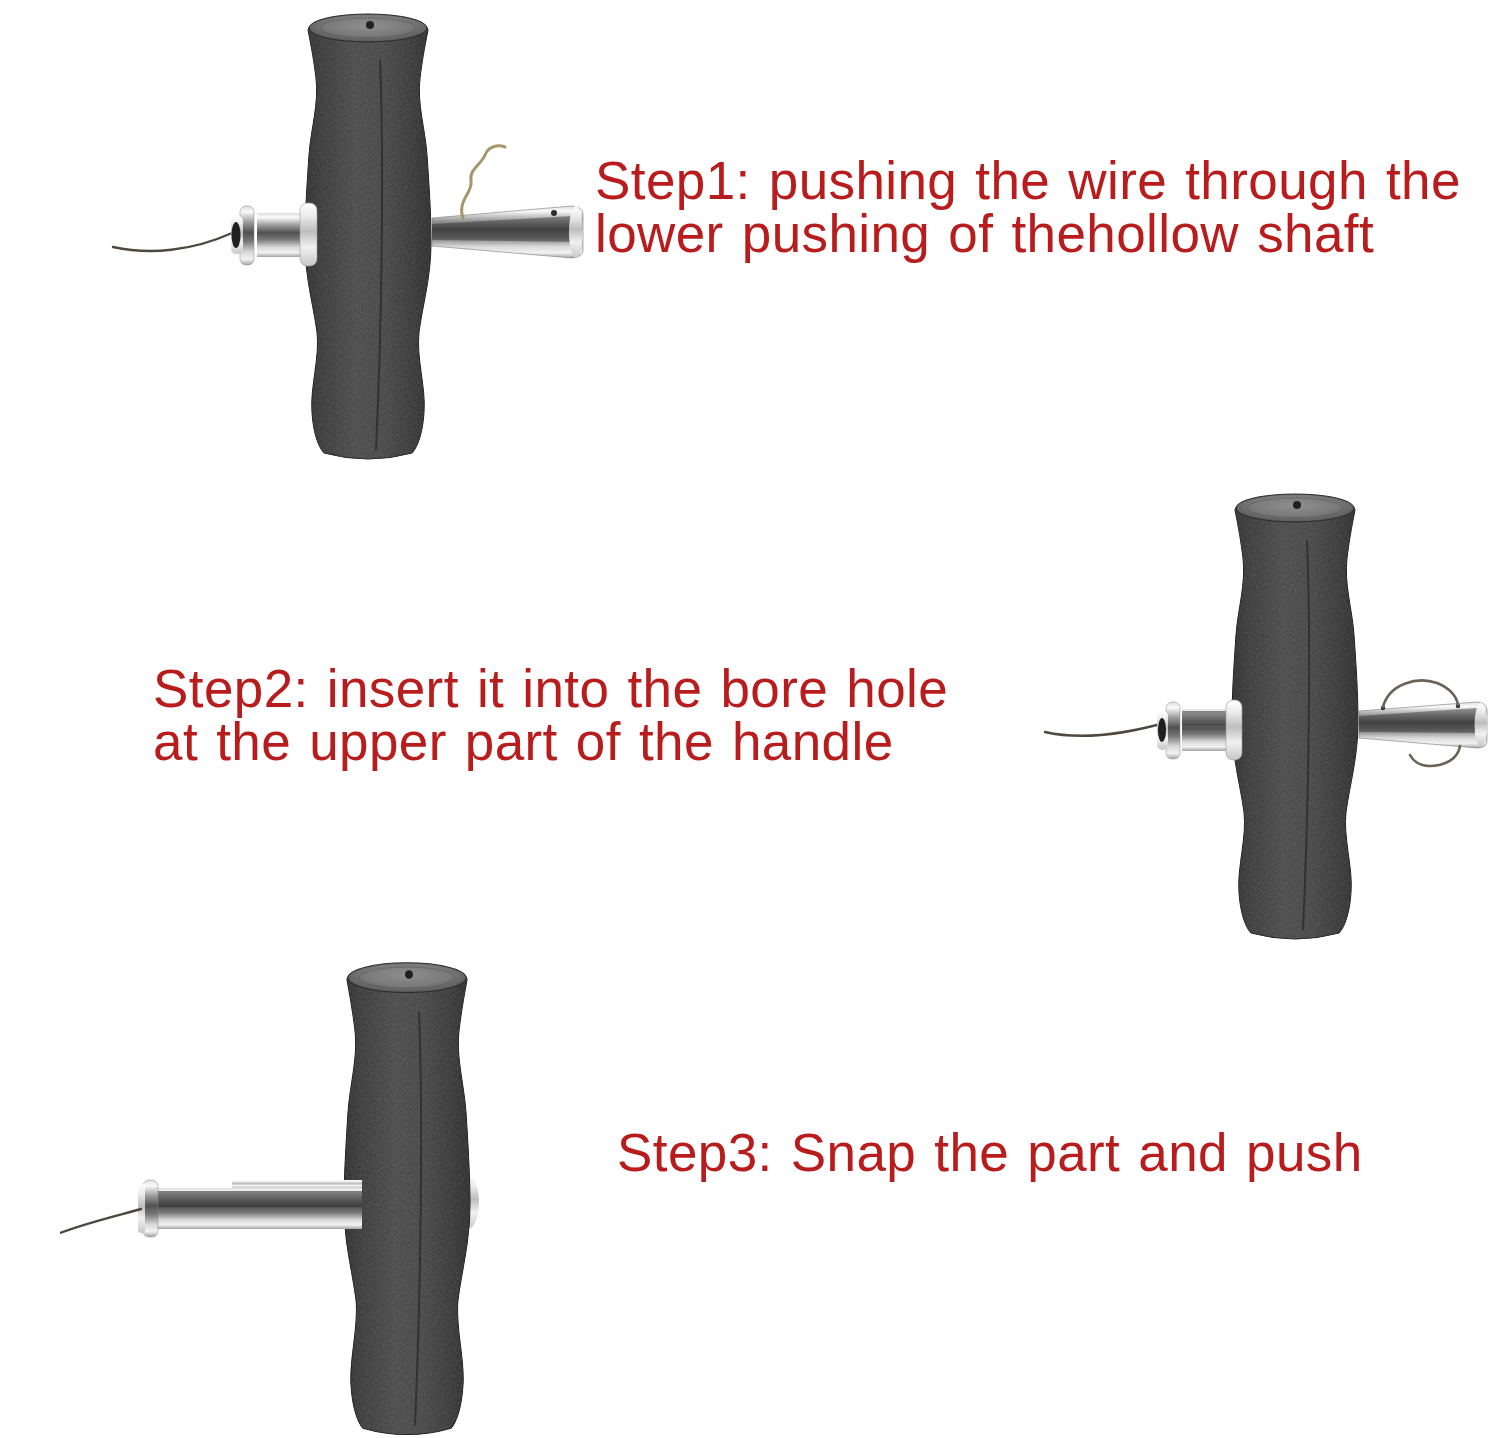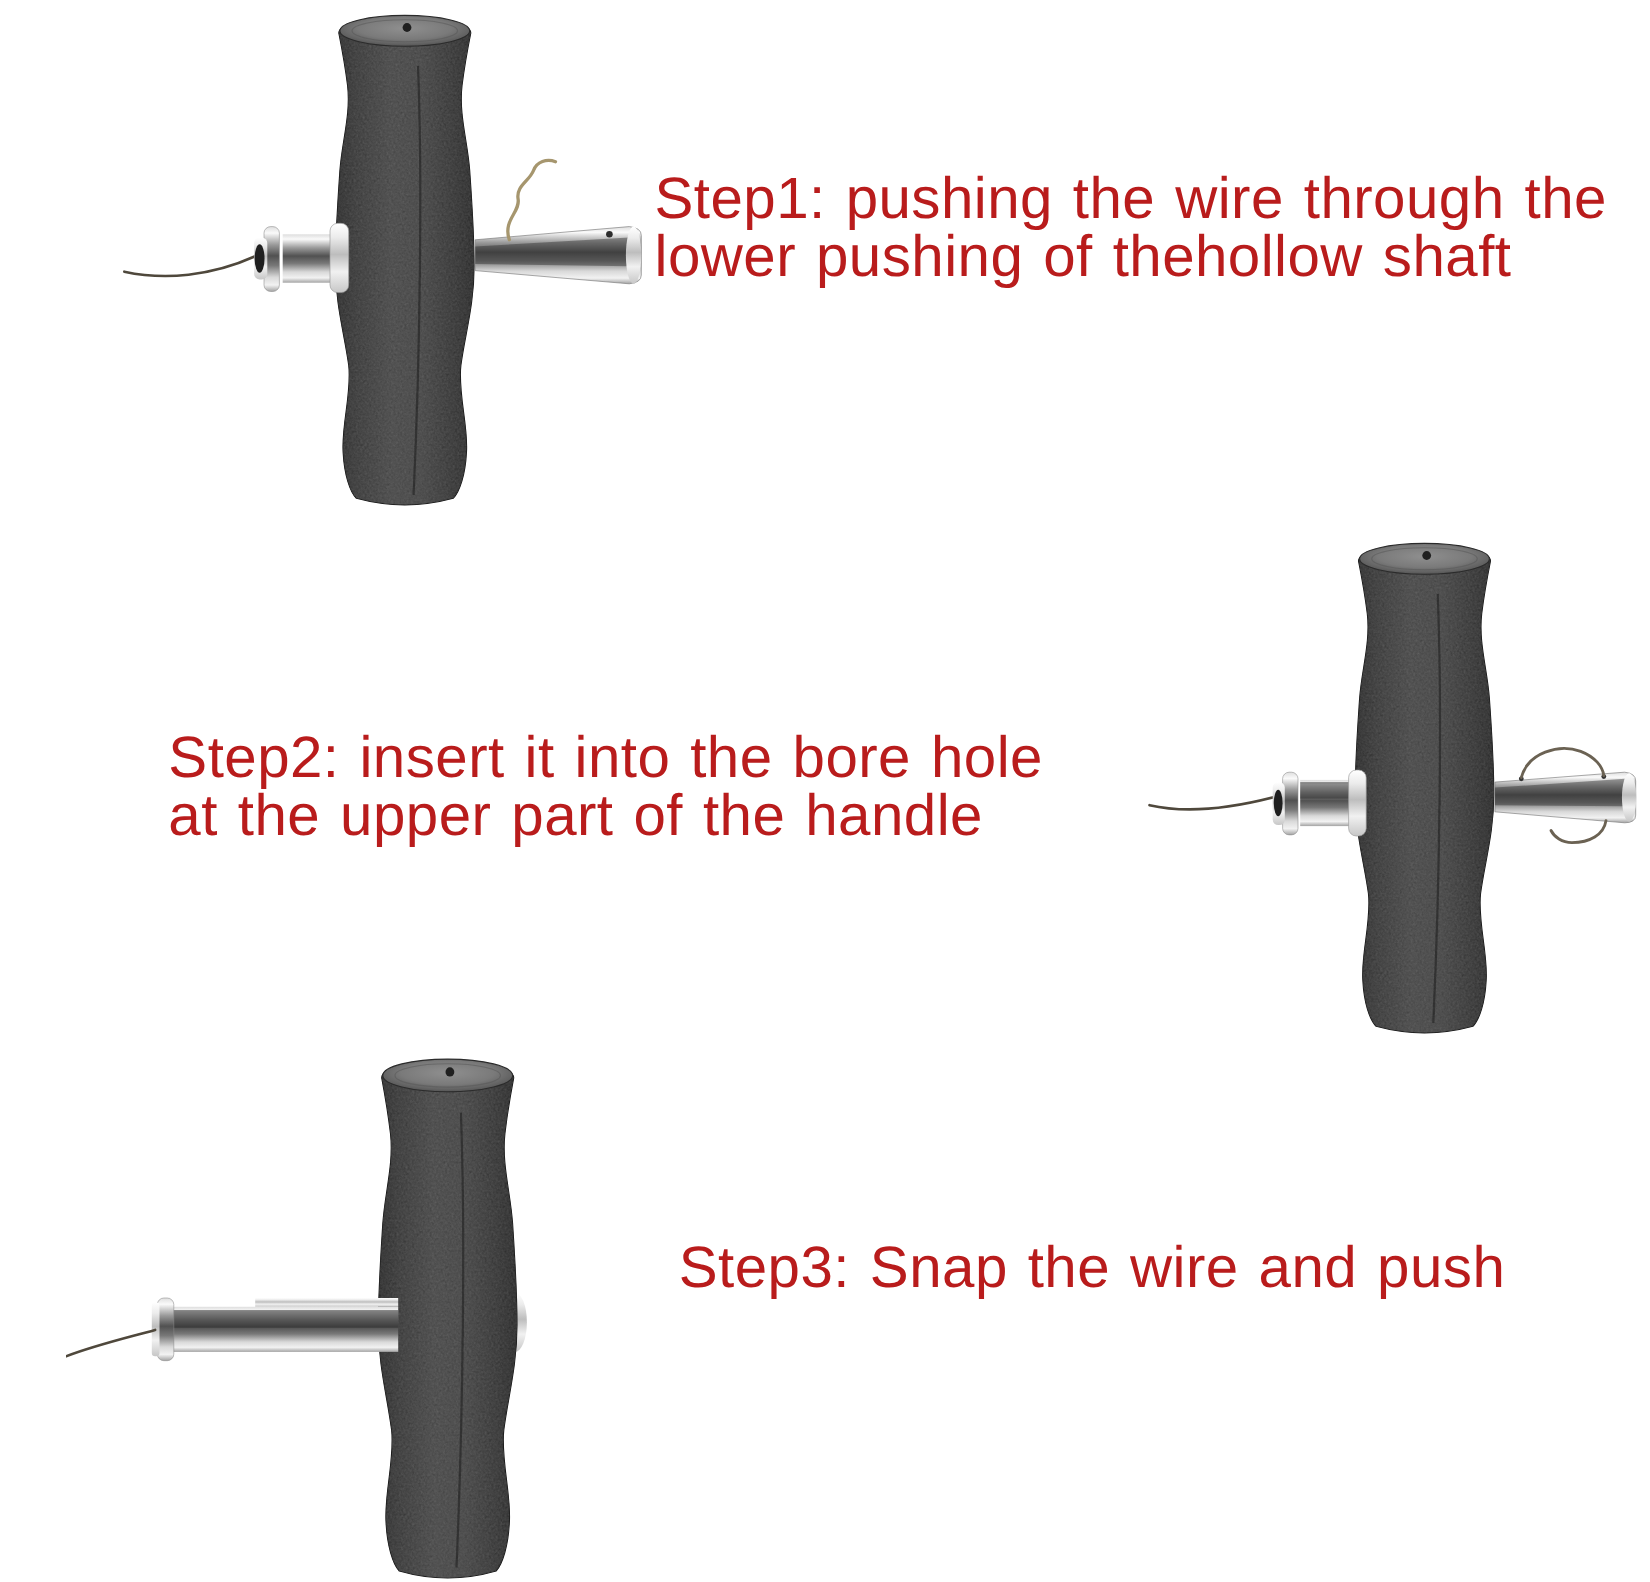--- a/index.html
+++ b/index.html
@@ -169,16 +169,16 @@
       <rect x="172" y="230" width="130" height="8" fill="url(#g-bright)"></rect>
       <rect x="97" y="238" width="205" height="41" fill="url(#g-metal)"></rect>
       <rect x="97" y="241" width="205" height="16" fill="#2e2e2e" opacity="0.6"></rect>
       <rect x="83" y="230" width="15" height="57" rx="6" fill="url(#g-metal)" stroke="#888888" stroke-width="0.5"></rect>
       <rect x="78" y="234" width="7" height="49" rx="3" fill="url(#g-bright)"></rect>
       <path d="M 81,259 C 52,267 26,273 0,283" stroke="#4f483c" stroke-width="2.4" fill="none" stroke-linecap="round"></path>
     </g>
   </svg>
 
   <div class="step-text" id="step3-text">
-    <span>Step3: Snap the wire and push</span>
+    <span>Step3: Snap the part and push</span>
   </div>
 
 </div>
 
 </body></html>

